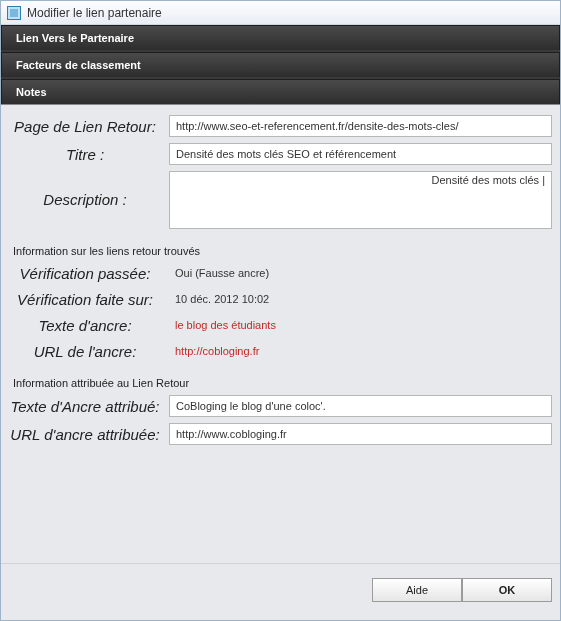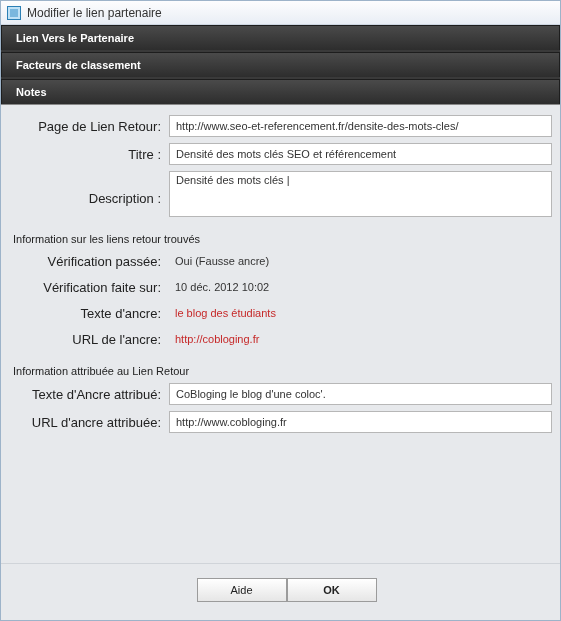--- a/index.html
+++ b/index.html
@@ -76,54 +76,56 @@
     overflow: auto;
   }
   .row {
     display: flex;
     align-items: center;
     margin-bottom: 6px;
   }
   .row.tall { align-items: flex-start; }
   .label {
     width: 160px;
-    text-align: right;
+    text-align: center;
     padding-right: 8px;
     color: #222;
-    font-size: 13px;
+    font-size: 15px;
+    font-style: italic;
   }
   .value-input {
     flex: 1;
     height: 22px;
     border: 1px solid #b7b7b7;
     background: #fff;
     padding: 2px 6px;
     font-family: inherit;
     font-size: 11px;
     color: #333;
   }
   textarea.value-input {
-    height: 46px;
+    height: 58px;
     resize: none;
+    text-align: right;
   }
   .value-static {
     flex: 1;
     padding: 4px 6px;
     font-size: 11px;
     color: #333;
   }
   .value-static.red { color: #c62828; }
   .section-heading {
     font-size: 11px;
     color: #222;
     padding: 10px 4px 6px 4px;
   }
   .footer {
     display: flex;
-    justify-content: center;
+    justify-content: flex-end;
     padding: 14px 8px 18px 20px;
     background: #e7e9ec;
     border-top: 1px solid #d0d4d9;
   }
   .btn {
     min-width: 90px;
     height: 24px;
     background: linear-gradient(#ffffff,#e6e6e6);
     border: 1px solid #9b9b9b;
     font-family: inherit;

